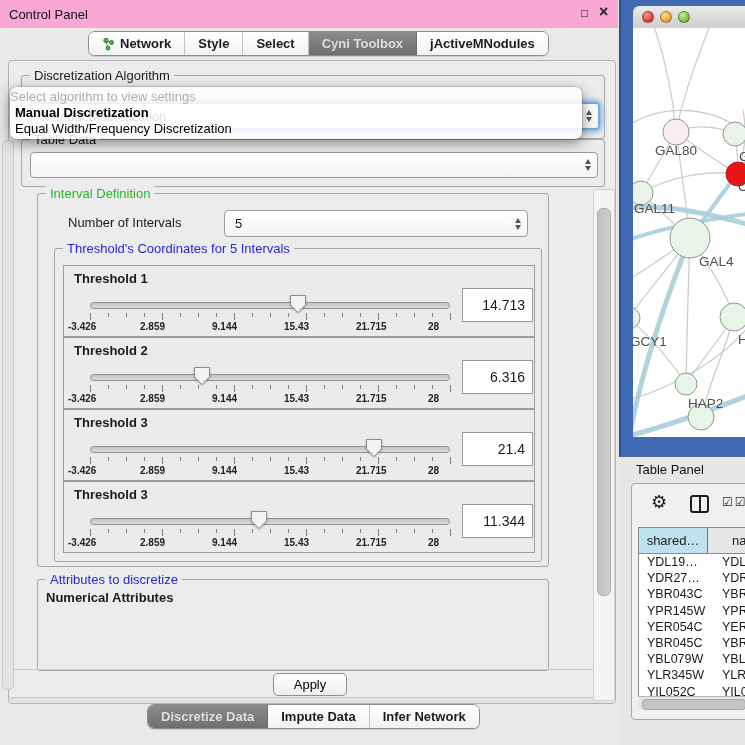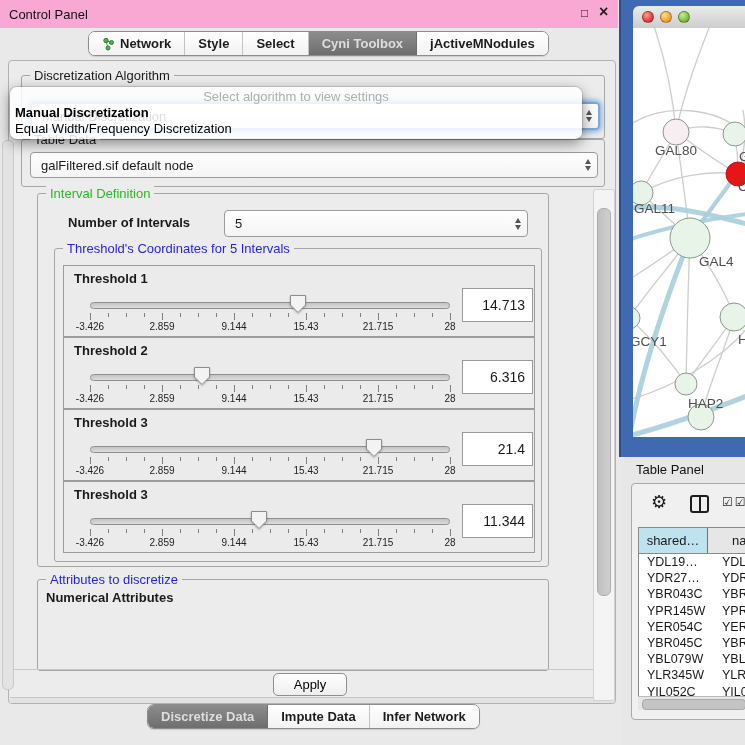--- a/index.html
+++ b/index.html
@@ -24,29 +24,29 @@
   .combo{position:absolute;background:linear-gradient(#ffffff,#f4f4f4);border:1px solid #9b9b9b;border-radius:4px;
          font-size:13px;display:flex;align-items:center;}
   .combo .txt{padding-left:10px;white-space:nowrap;overflow:hidden;}
   .stepper{position:absolute;right:6px;top:50%;transform:translateY(-50%);display:flex;flex-direction:column;gap:2px;}
   .tri-up{width:0;height:0;border-left:3.5px solid transparent;border-right:3.5px solid transparent;border-bottom:5px solid #555;}
   .tri-dn{width:0;height:0;border-left:3.5px solid transparent;border-right:3.5px solid transparent;border-top:5px solid #555;}
   .combo.focused{border:2px solid #7ea9dc;box-shadow:0 0 5px 2px rgba(105,160,225,.75);}
   
   .popup{left:10px;top:87px;width:572px;height:52px;background:rgba(255,255,255,.85);border-radius:7px;z-index:40;
          box-shadow:0 4px 14px rgba(0,0,0,.45),0 0 0 1px rgba(0,0,0,.12);font-size:13px;}
-  .popup .prompt{position:absolute;left:0;right:0;top:2px;text-align:center;color:#aeaeae;}
+  .popup .prompt{position:absolute;left:0;right:0;top:2px;color:#aeaeae;}
   .popup .opt{position:absolute;left:5px;right:5px;height:16px;padding-left:0;color:#000;white-space:nowrap;}
   
   .thr-panel{position:absolute;left:8px;width:470px;height:70px;background:#EBEBEB;border:1px solid #9c9c9c;}
   .thr-title{position:absolute;left:10px;top:5px;font-size:13px;font-weight:bold;}
   .track{position:absolute;left:26px;top:36px;width:360px;height:7px;border-radius:4px;
          background:linear-gradient(#c3c3c3,#dcdcdc);border:1px solid #8f8f8f;box-sizing:border-box;}
   .tick{position:absolute;width:1px;background:#7f7f7f;}
-  .tick-label{position:absolute;width:44px;text-align:center;font-size:10px;font-weight:normal;color:#222;}
+  .tick-label{position:absolute;width:44px;text-align:left;font-size:10px;font-weight:bold;color:#222;}
   .thr-value{position:absolute;left:398px;top:22px;width:62px;height:32px;background:#fff;border:1px solid #9a9a9a;
              font-size:14px;text-align:right;line-height:32px;padding-right:7px;}
   .thumb{position:absolute;top:28px;filter:drop-shadow(0 1px 1px rgba(0,0,0,.25));}
   
   .attr-list{position:absolute;left:8px;top:30px;width:470px;height:52px;background:#fff;border:1px solid #a6a6a6;overflow:hidden;}
   .attr-item{height:18px;line-height:18px;padding-left:12px;font-size:13px;white-space:nowrap;}
   .vscroll-thumb{position:absolute;border-radius:6px;background:linear-gradient(90deg,#c0c0c0,#cfcfcf);border:1px solid #adadad;}
   .btn{position:absolute;background:linear-gradient(#ffffff,#eeeeee);border:1px solid #8f8f8f;border-radius:5px;
        font-size:13px;text-align:center;}
   
@@ -117,31 +117,30 @@
         <span class="stepper">
           <span class="tri-up"></span>
             <span class="tri-dn"></span>
           </span>
       </div>
     </div>
 
     <div class="group" style="left:12px;top:78px;width:582px;height:46px;">
       <span class="group-title">Table Data</span>
       <div class="combo" style="left:8px;top:12px;width:566px;height:24px;">
-        <span class="txt">galFiltered.sif default node</span>
         <span class="stepper">
           <span class="tri-up"></span>
             <span class="tri-dn"></span>
           </span>
       </div>
     </div>
 
     <div class="group" style="left:28px;top:132px;width:510px;height:372px;">
       <span class="group-title" id="intervalTitle" style="color: rgb(40, 184, 40);">Interval Definition</span>
-      <span class="abs" style="left:30px;top:21px;font-size:13px;font-weight:bold;">Number of Intervals</span>
+      <span class="abs" style="left:30px;top:21px;font-size:13px;font-weight:normal;">Number of Intervals</span>
       <div class="combo" style="left:186px;top:16px;width:302px;height:25px;">
         <span class="txt">5</span>
         <span class="stepper">
           <span class="tri-up"></span>
             <span class="tri-dn"></span>
           </span>
       </div>
 
       <div class="group" style="left:16px;top:54px;width:486px;height:312px;">
         <span class="group-title" id="thresholdsTitle" style="color: rgb(38, 38, 216);">Threshold's Coordinates for 5 Intervals</span>

